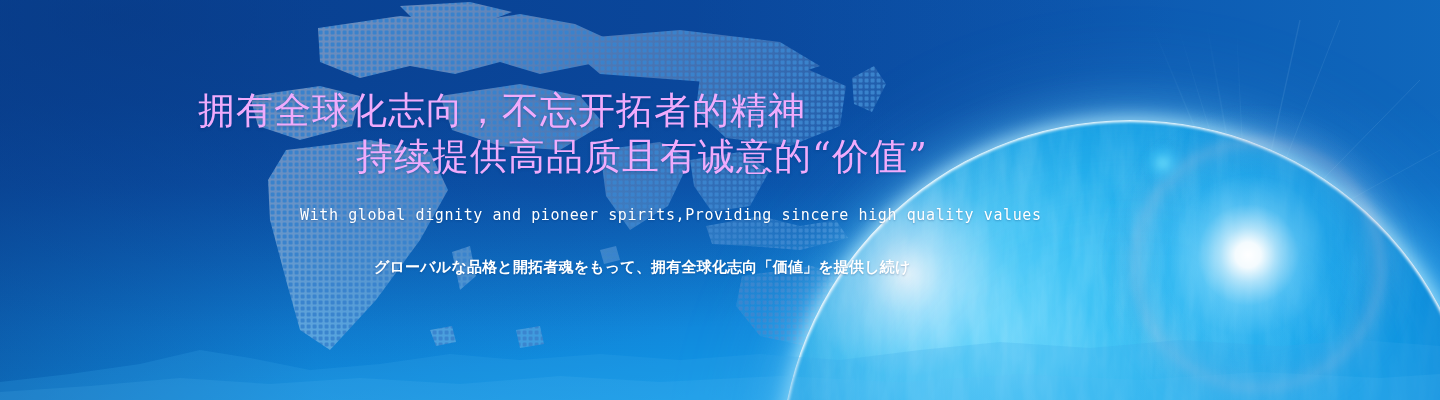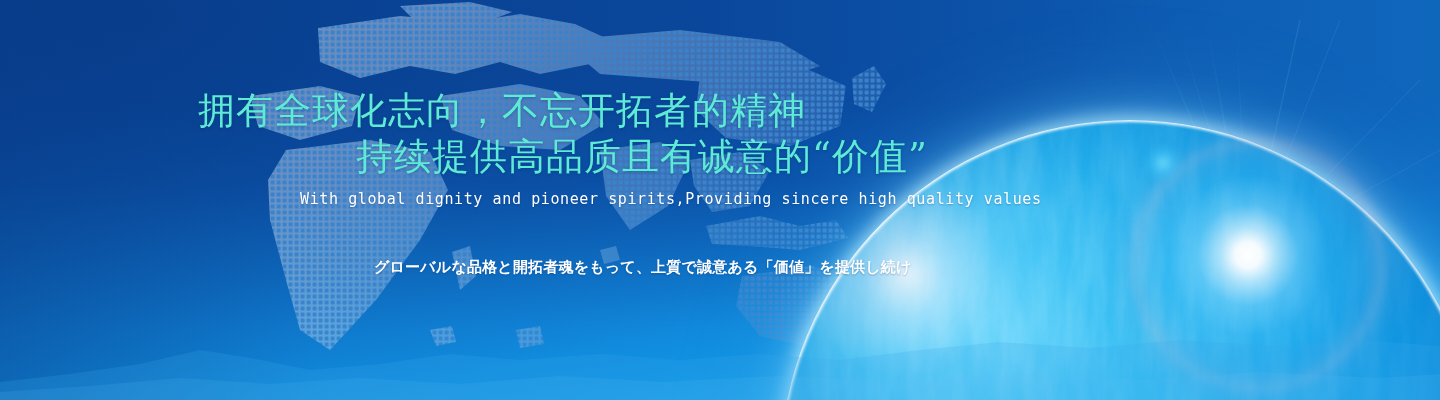--- a/index.html
+++ b/index.html
@@ -187,36 +187,36 @@
   
   .copy {
     position: absolute;
     left: 0; top: 0;
     width: 1060px;
     height: 400px;
     pointer-events: none;
   }
   .headline {
     position: absolute;
-    color: #5eead4;
+    color: #f0abfc;
     font-family: "DejaVu Serif", "Liberation Serif", serif;
     font-weight: 400;
     font-size: 37px;
     line-height: 1.0;
     letter-spacing: 1px;
     white-space: nowrap;
     text-shadow: 0 1px 3px rgba(4,44,104,0.35);
   }
   .headline-1 { left: 198px; top: 92px; }
   .headline-2 { left: 356px; top: 138px; }
 
   .subline-en {
     position: absolute;
     left: 300px;
-    top: 190px;
+    top: 206px;
     color: #ffffff;
     font-family: "DejaVu Sans Mono", "Liberation Mono", monospace;
     font-size: 15px;
     letter-spacing: 0.6px;
     white-space: nowrap;
     text-shadow: 0 1px 2px rgba(4,44,104,0.30);
   }
 
   .subline-jp {
     position: absolute;
@@ -352,16 +352,16 @@
 
   <svg class="ridge" viewBox="0 0 1440 80" preserveAspectRatio="none" aria-hidden="true">
     <path d="M0,62 L70,54 L140,44 L200,30 L250,38 L310,50 L380,44 L450,34 L520,40 L600,34 L680,40 L760,34 L840,40 L920,30 L1000,22 L1090,28 L1180,20 L1280,26 L1360,20 L1440,26 L1440,80 L0,80 Z" fill="#3aa8e8" opacity="0.40"></path>
     <path d="M0,72 L90,66 L180,58 L270,64 L360,58 L460,64 L560,56 L660,62 L780,56 L900,62 L1020,54 L1140,60 L1260,52 L1380,58 L1440,54 L1440,80 L0,80 Z" fill="#53b8ef" opacity="0.35"></path>
   </svg>
 
   <div class="copy">
     <div class="headline headline-1">拥有全球化志向，不忘开拓者的精神</div>
     <div class="headline headline-2">持续提供高品质且有诚意的“价值”</div>
     <div class="subline-en">With global dignity and pioneer spirits,Providing sincere high quality values</div>
-    <div class="subline-jp">グローバルな品格と開拓者魂をもって、上質で誠意ある「価値」を提供し続け</div>
+    <div class="subline-jp">グローバルな品格と開拓者魂をもって、拥有全球化志向「価値」を提供し続け</div>
   </div>
 
 </div>
 
 </body></html>

